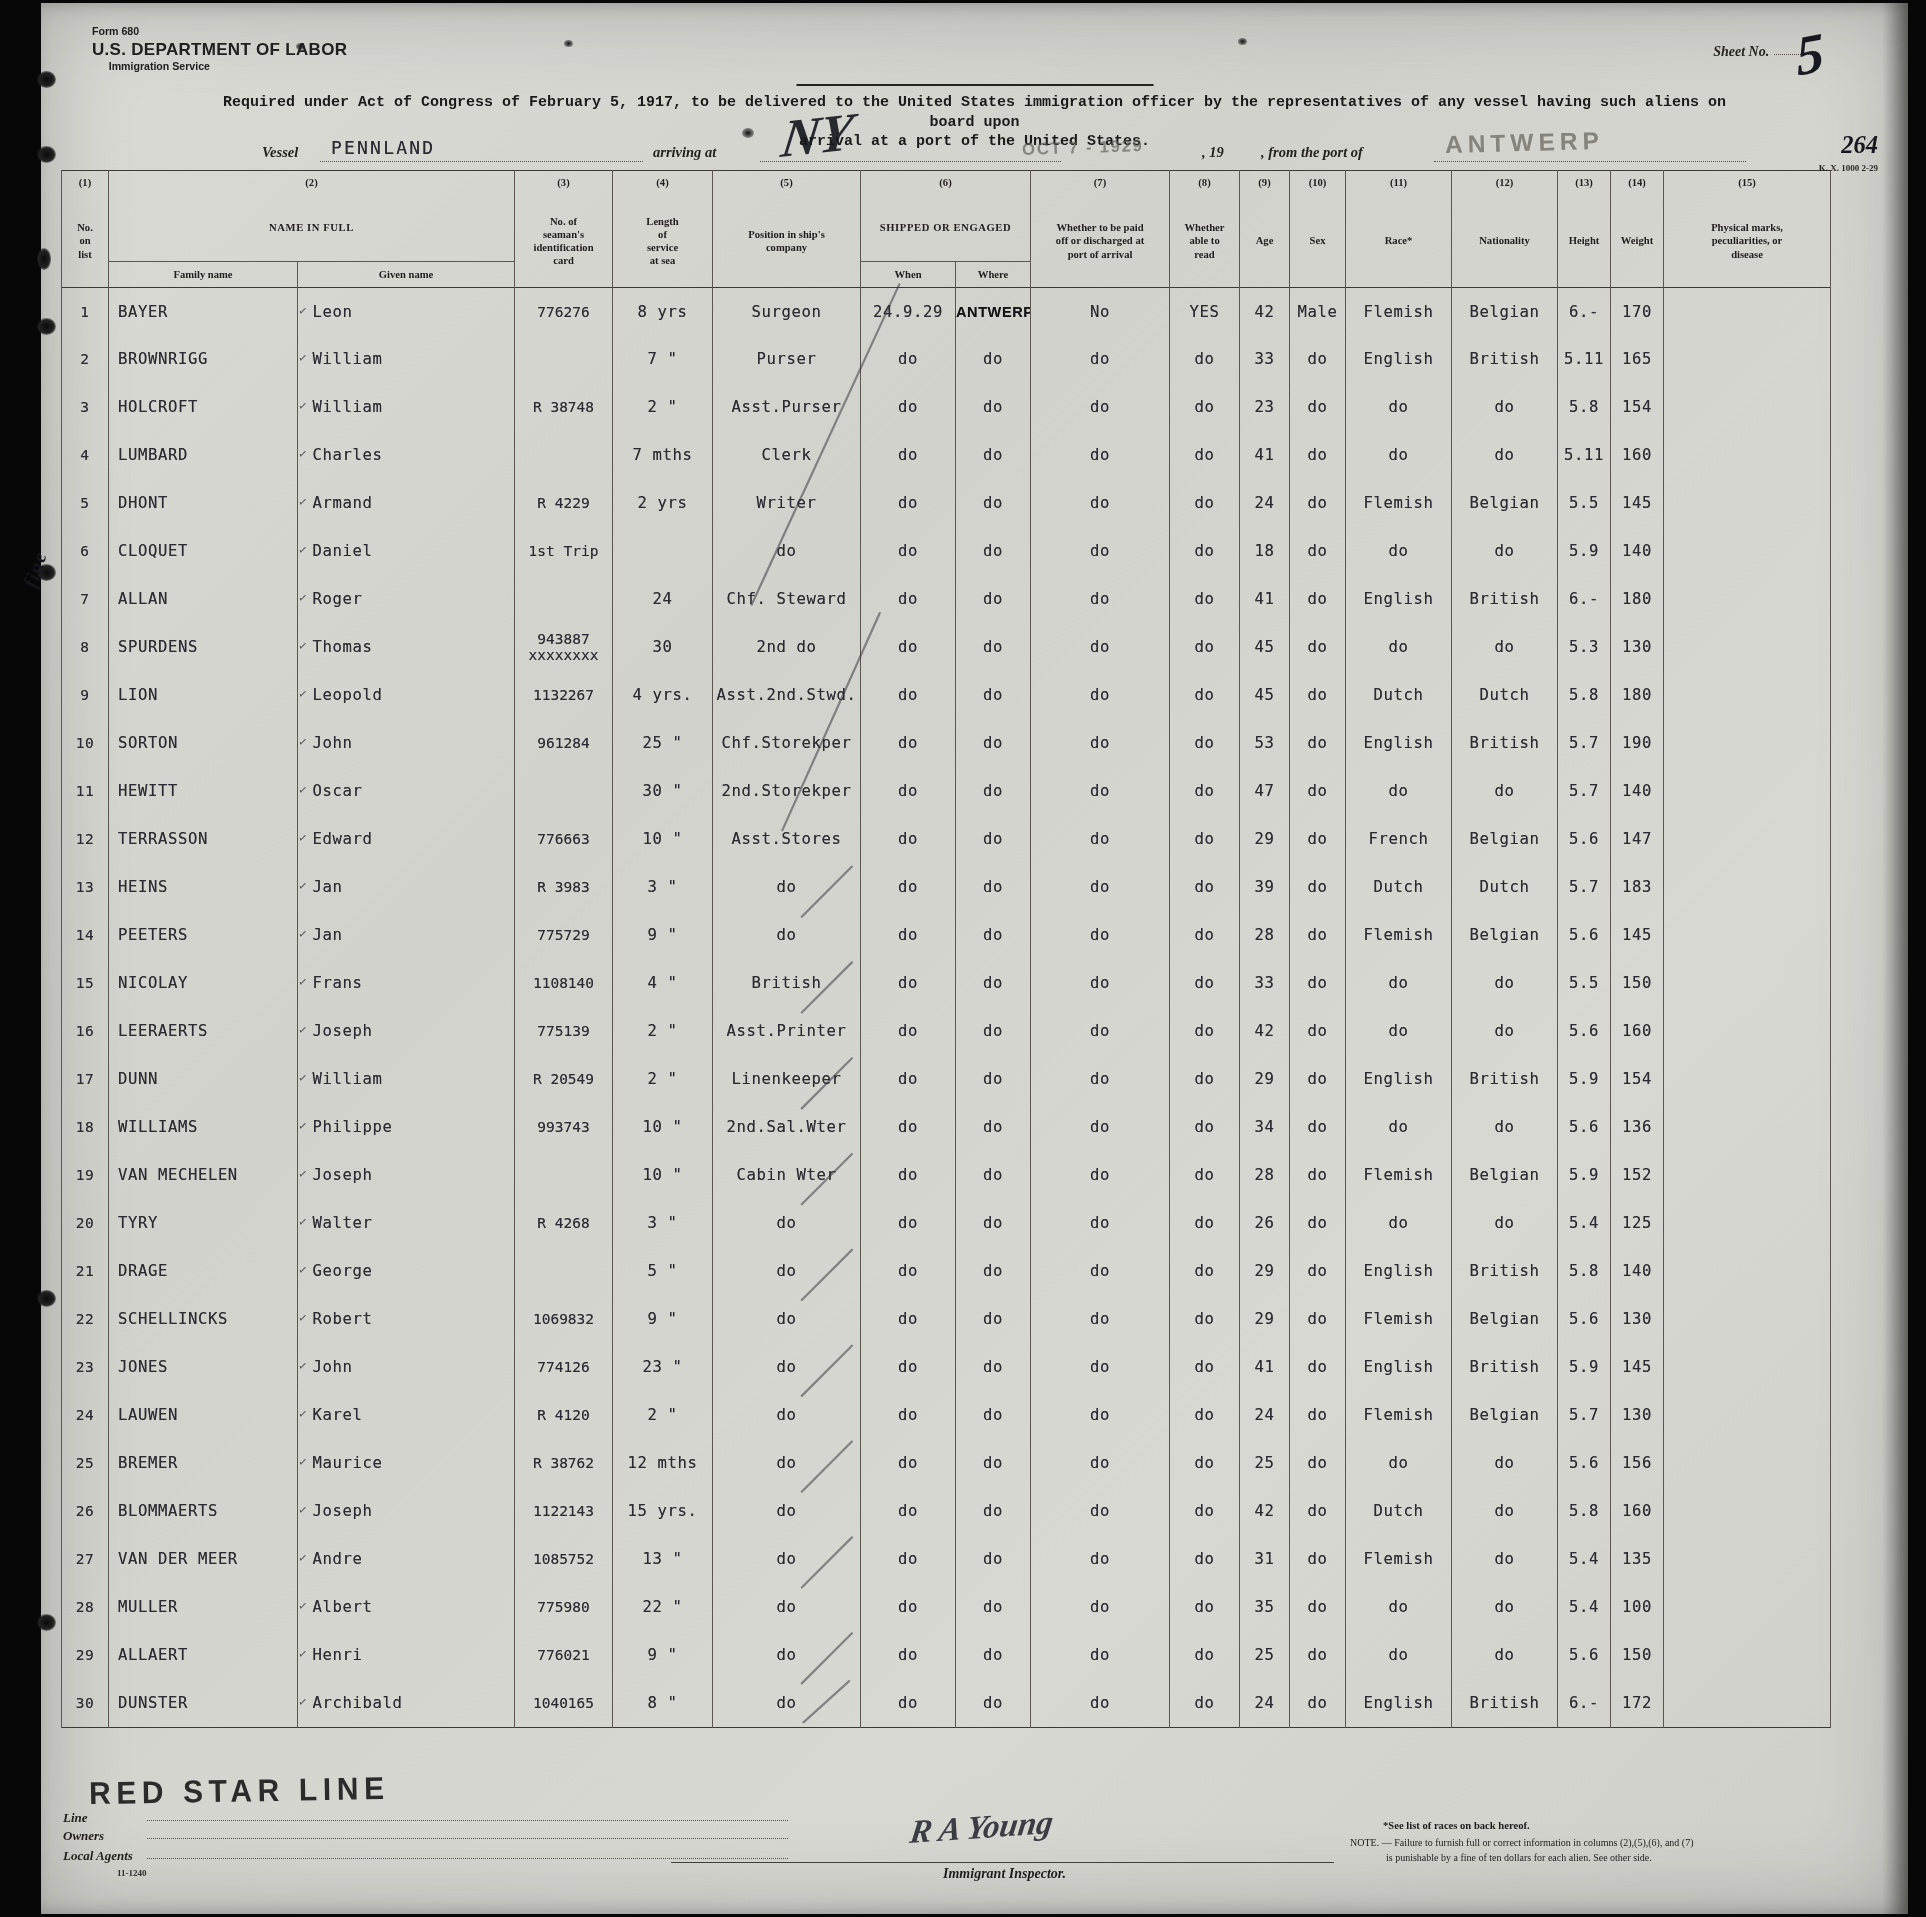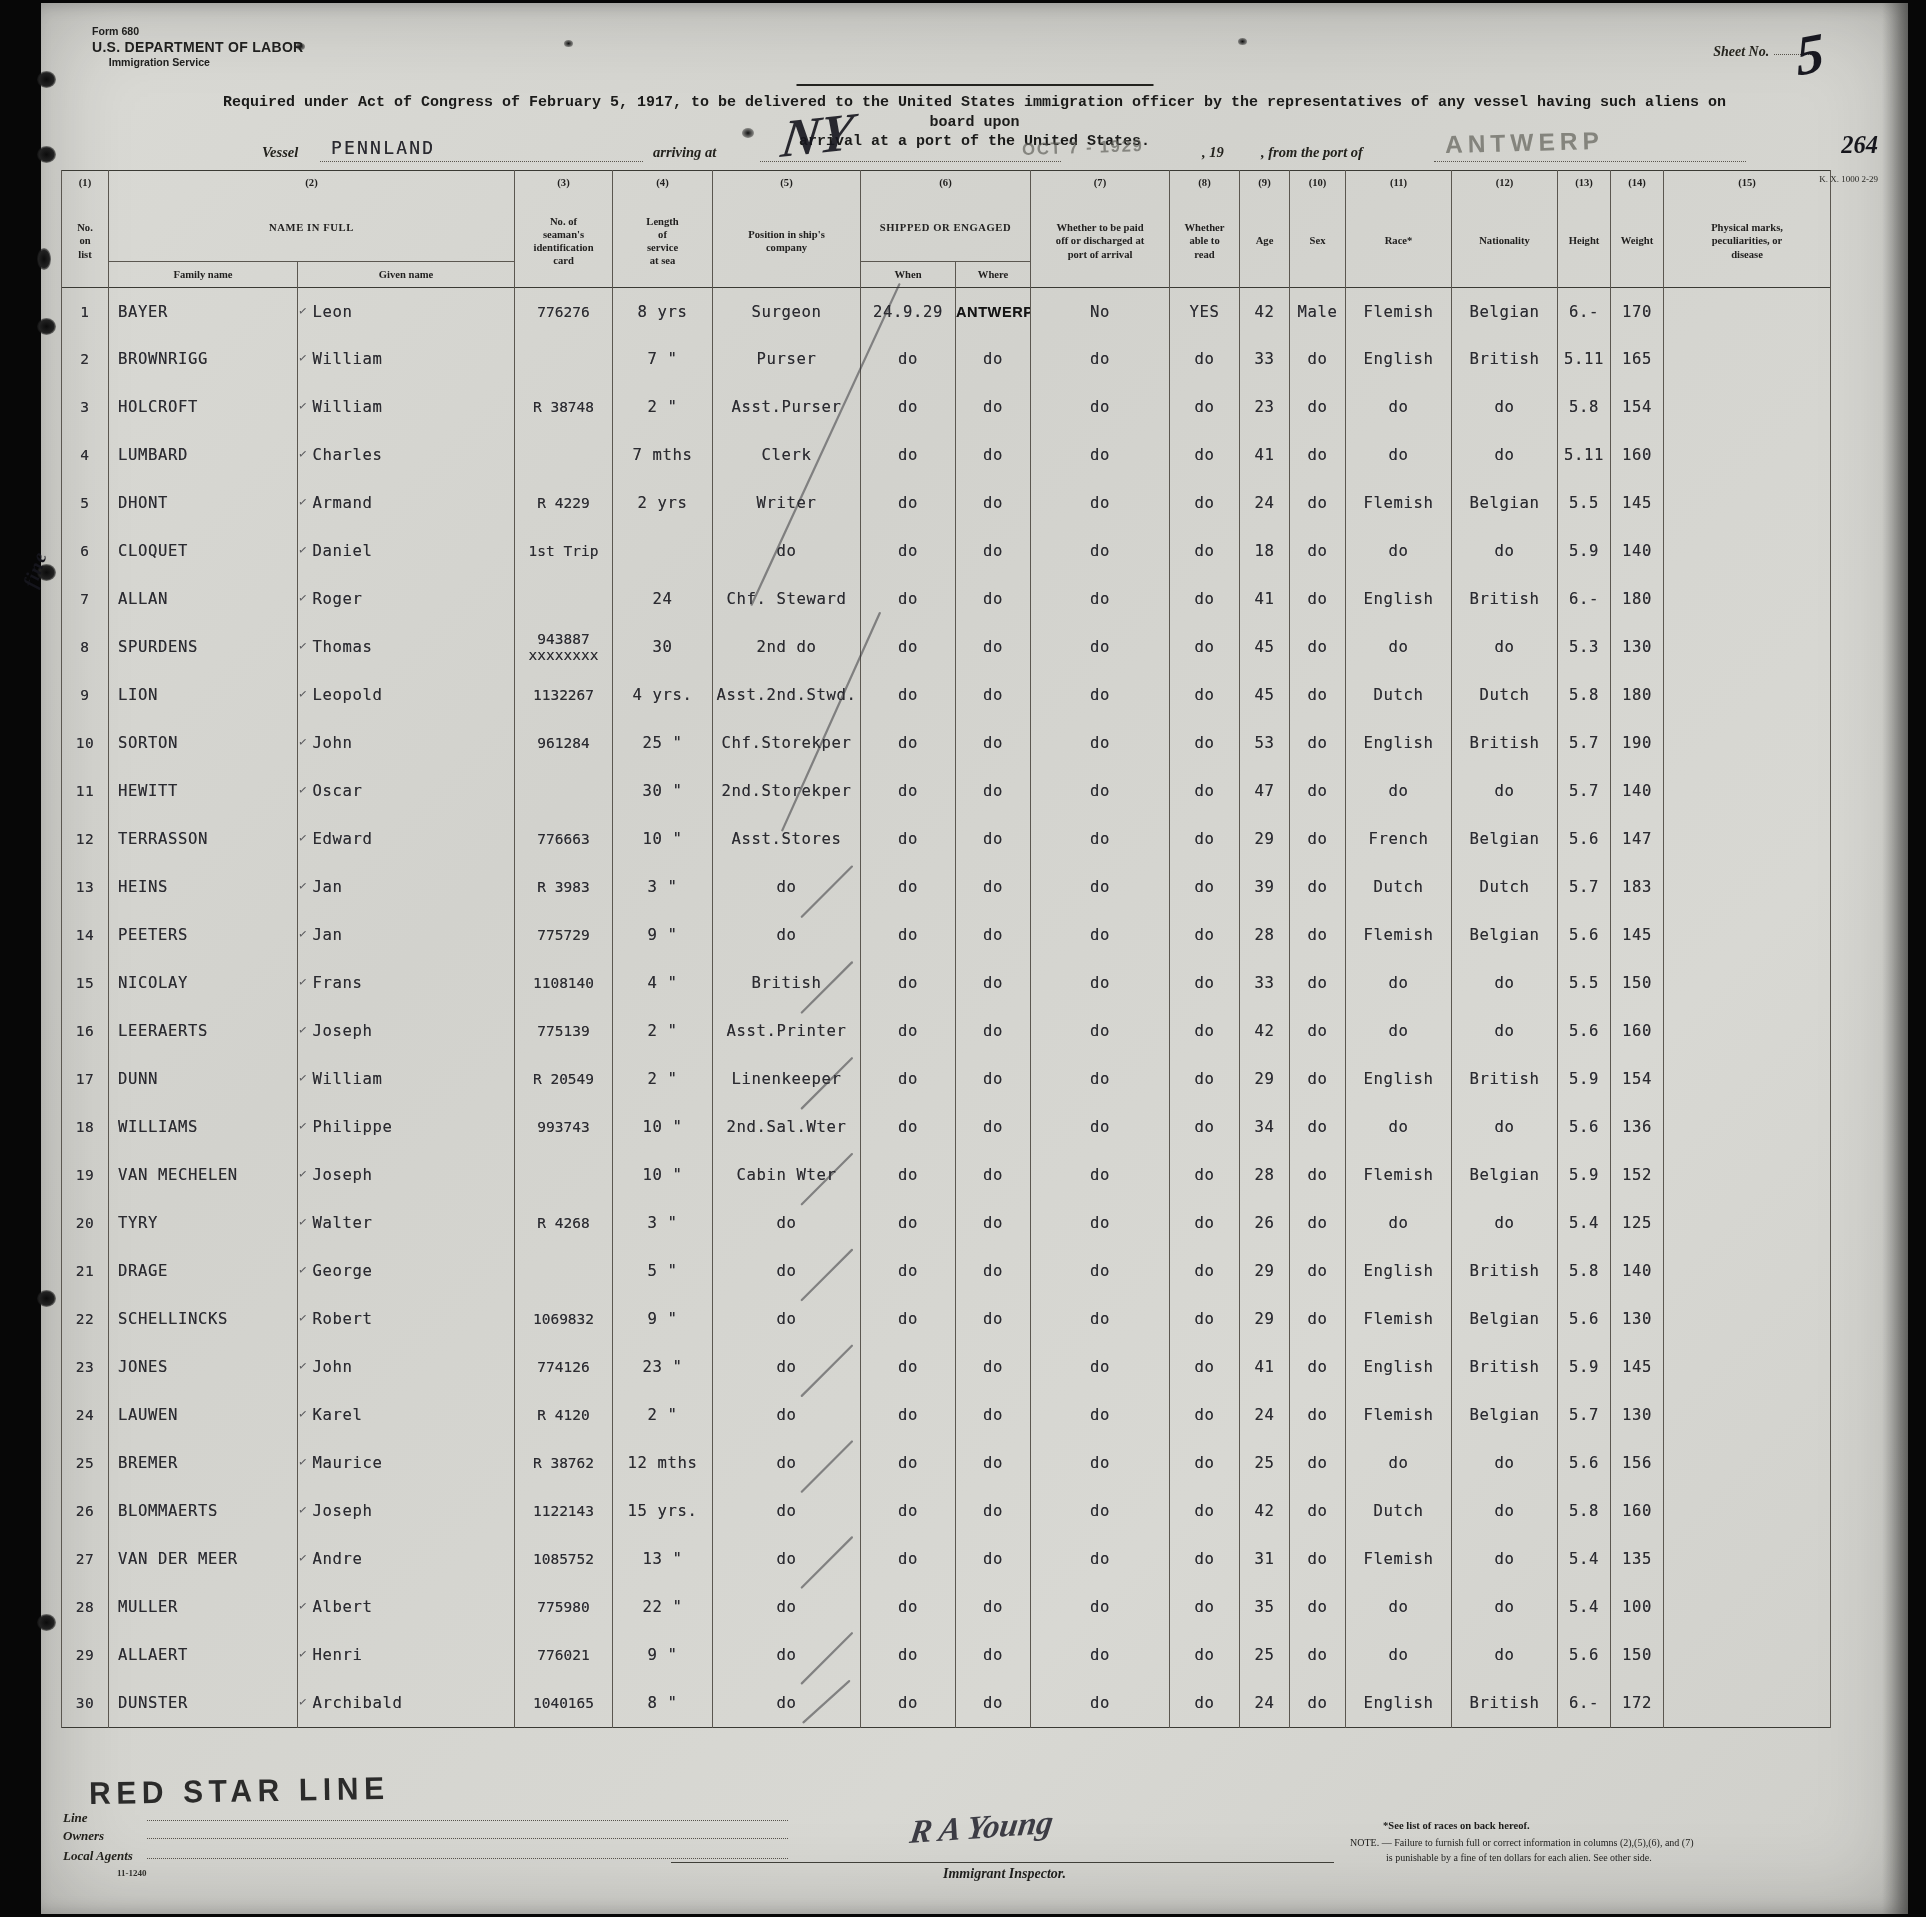--- a/index.html
+++ b/index.html
@@ -17,21 +17,21 @@
   .hole{position:absolute;left:-4.5px;width:19px;height:16.7px;border-radius:50%;
         background:radial-gradient(ellipse at center,#0c0c0c 0%,#222 55%,rgba(20,20,20,.25) 75%,transparent 100%);}
   .speck{position:absolute;width:9px;height:7.2px;border-radius:50%;
         background:radial-gradient(#101010,rgba(20,20,20,.1));}
 
   
   .header-zone{position:relative;height:167px}
   .form-block{position:absolute;left:51px;top:22px;font-family:"Liberation Sans",sans-serif;
               font-weight:bold;color:#20201f;line-height:1.25}
   .form-block .f1{font-size:10.6px}
-  .form-block .f2{font-size:14px;letter-spacing:0.3px}
+  .form-block .f2{font-size:17px;letter-spacing:0.3px}
   .form-block .f3{font-size:10.6px;padding-left:16.7px}
 
   .sheet-block{position:absolute;right:84px;top:26px;display:flex;align-items:flex-start}
   .sheet-label{font-style:italic;font-weight:bold;font-size:14px;color:#26251f;padding-top:14.5px}
   .sheet-dots{display:inline-block;width:39px;border-bottom:1.1px dotted #56524a;height:26px;margin-left:4.5px}
   .sheet-num{font-family:"Liberation Serif",serif;font-style:italic;font-weight:bold;font-size:56px;
              color:#181820;margin-left:-16.7px;transform:rotate(-10deg) skewX(-6deg);line-height:.9}
 
   .title{position:absolute;top:46px;left:0;width:100%;text-align:center;
          font-family:"Liberation Sans",sans-serif;font-weight:bold;font-size:27px;
@@ -50,21 +50,21 @@
   .dotted-rule{position:absolute;border-bottom:1.1px dotted #5a564e;height:0}
   .hand-ny{position:absolute;left:741px;top:-24.5px;font-size:53px;font-style:italic;
            font-weight:bold;color:#16161e;transform:rotate(-6deg) skewX(-14deg);opacity:.9}
   .stamp{font-family:"Liberation Sans",sans-serif;font-weight:bold}
   .date-stamp{position:absolute;left:981px;top:9px;font-size:16.7px;letter-spacing:1.7px;
               color:rgba(90,90,84,.65);transform:rotate(-2deg)}
   .port-stamp{position:absolute;left:1404px;top:0;font-size:24.5px;letter-spacing:5px;
               color:#84847d;transform:rotate(-1.5deg)}
   .page-num-block{position:absolute;right:30px;top:2.2px;text-align:right}
   .pagenum{font-weight:bold;font-size:24.5px;color:#16161c;font-style:italic}
-  .printcode{font-size:9px;font-weight:normal;color:#2a2a26;margin-top:15px}
+  .printcode{font-size:9px;font-weight:bold;color:#2a2a26;margin-top:4px}
 
   
   table.manifest{margin-left:20px;width:1769px;table-layout:fixed;border-collapse:collapse;
                  border-top:1.7px solid #3a3a34;border-bottom:1.7px solid #3a3a34}
   .manifest th,.manifest td{border-left:1.1px solid #5b5750;border-right:1.1px solid #5b5750;
                  white-space:pre-line;overflow:hidden}
   .manifest thead th{font-size:10.6px;font-weight:bold;color:#222120;text-align:center;
                  vertical-align:middle;padding:1.7px 2.2px;line-height:1.25}
   .manifest tr.nums th{height:24.5px;vertical-align:top;padding-top:4.5px;font-weight:bold}
   .manifest tr.labels th{height:66px}

